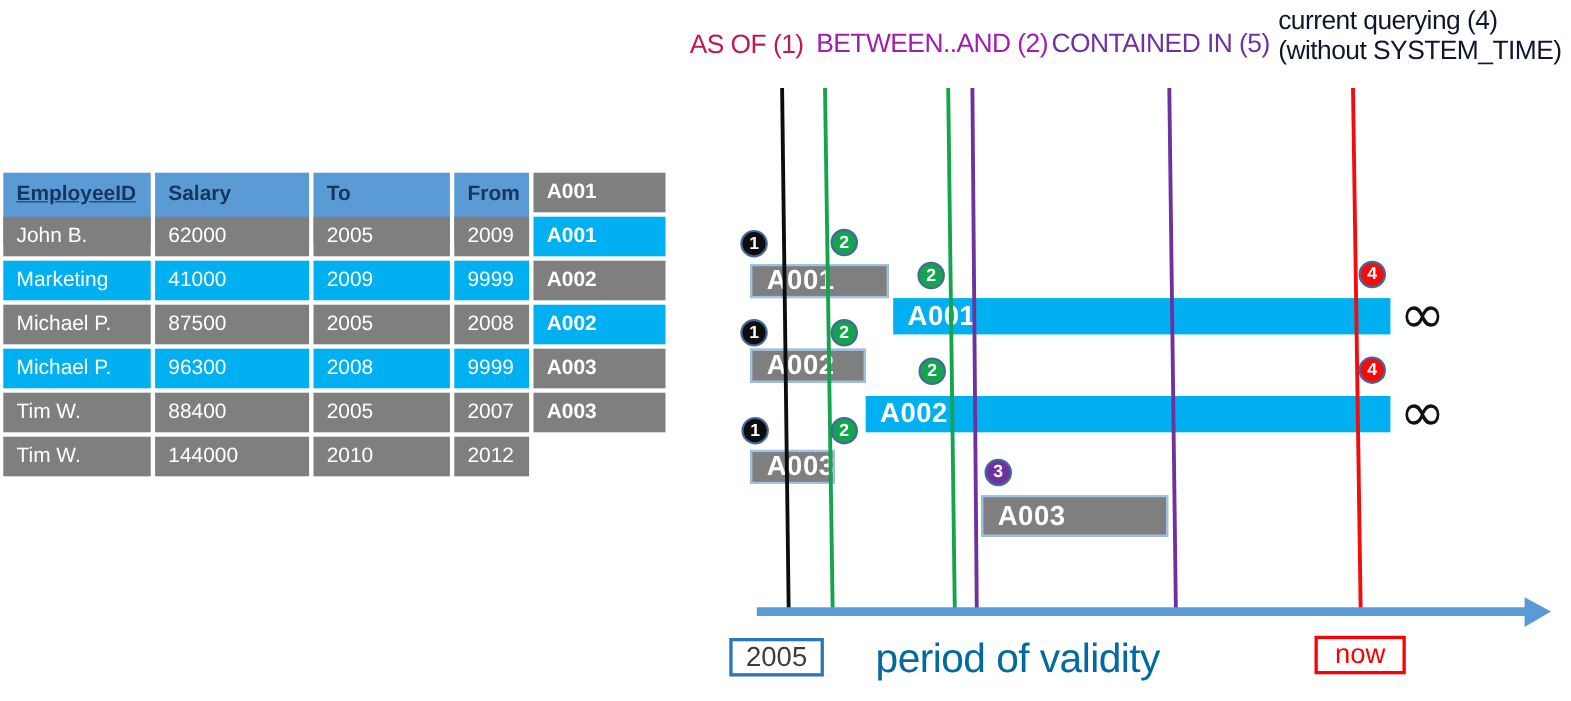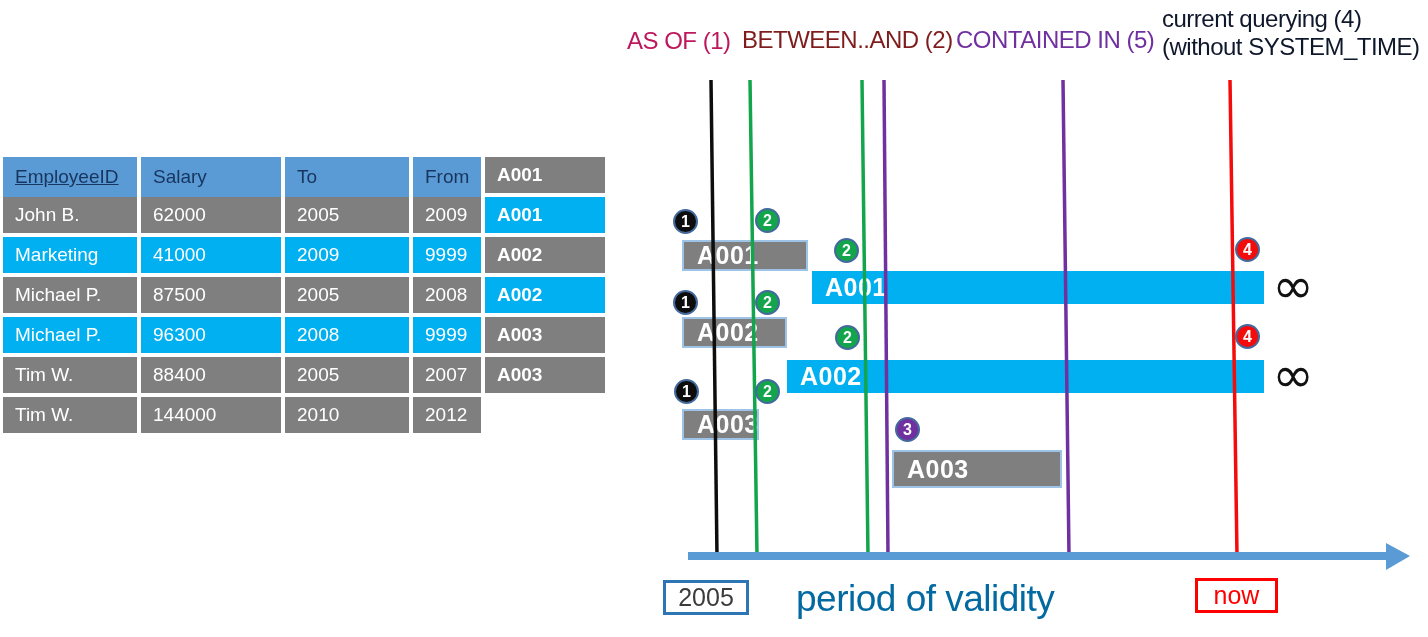--- a/index.html
+++ b/index.html
@@ -10,36 +10,36 @@
   
   #emp-table{
     position:absolute;left:3px;top:157px;
     display:grid;
     grid-template-columns:134px 140px 124px 68px 120px;
     grid-auto-rows:36px;
     column-gap:4px;row-gap:4px;
   }
   #emp-table .hcell{
     height:64px;background:#5B9BD5;color:#17355E;
-    font-size:19px;font-weight:normal;
+    font-size:19px;font-weight:bold;
     padding:9px 0 0 12px;box-sizing:border-box;
   }
   #emp-table .hcell.u{text-decoration:underline;}
   #emp-table .cell{
     display:flex;align-items:center;
     color:#ffffff;font-size:19px;
     padding-left:12px;box-sizing:border-box;
   }
   .row-gray .cell{background:#7F7F7F;}
   .row-cyan .cell{background:#00B0F0;}
   #emp-table .cell.b{font-weight:bold;}
   
   .legend{position:absolute;font-size:24px;white-space:nowrap;letter-spacing:-0.5px;}
   #lg-asof{left:627px;top:27px;color:#be185d;}
-  #lg-between{left:742px;top:26px;color:#7f1d1d;}
+  #lg-between{left:742px;top:26px;color:#a21caf;}
   #lg-contained{left:956px;top:26px;color:#7030A0;}
   #lg-current{left:1162px;top:5px;color:#0f172a;line-height:28px;}
   
   .bar{
     position:absolute;box-sizing:border-box;z-index:1;
     display:flex;align-items:center;
     color:#fff;font-weight:bold;font-size:25px;
     padding-left:13px;letter-spacing:0.5px;
   }
   .bar.gray{background:#7F7F7F;border:2px solid #9DC3E6;}

